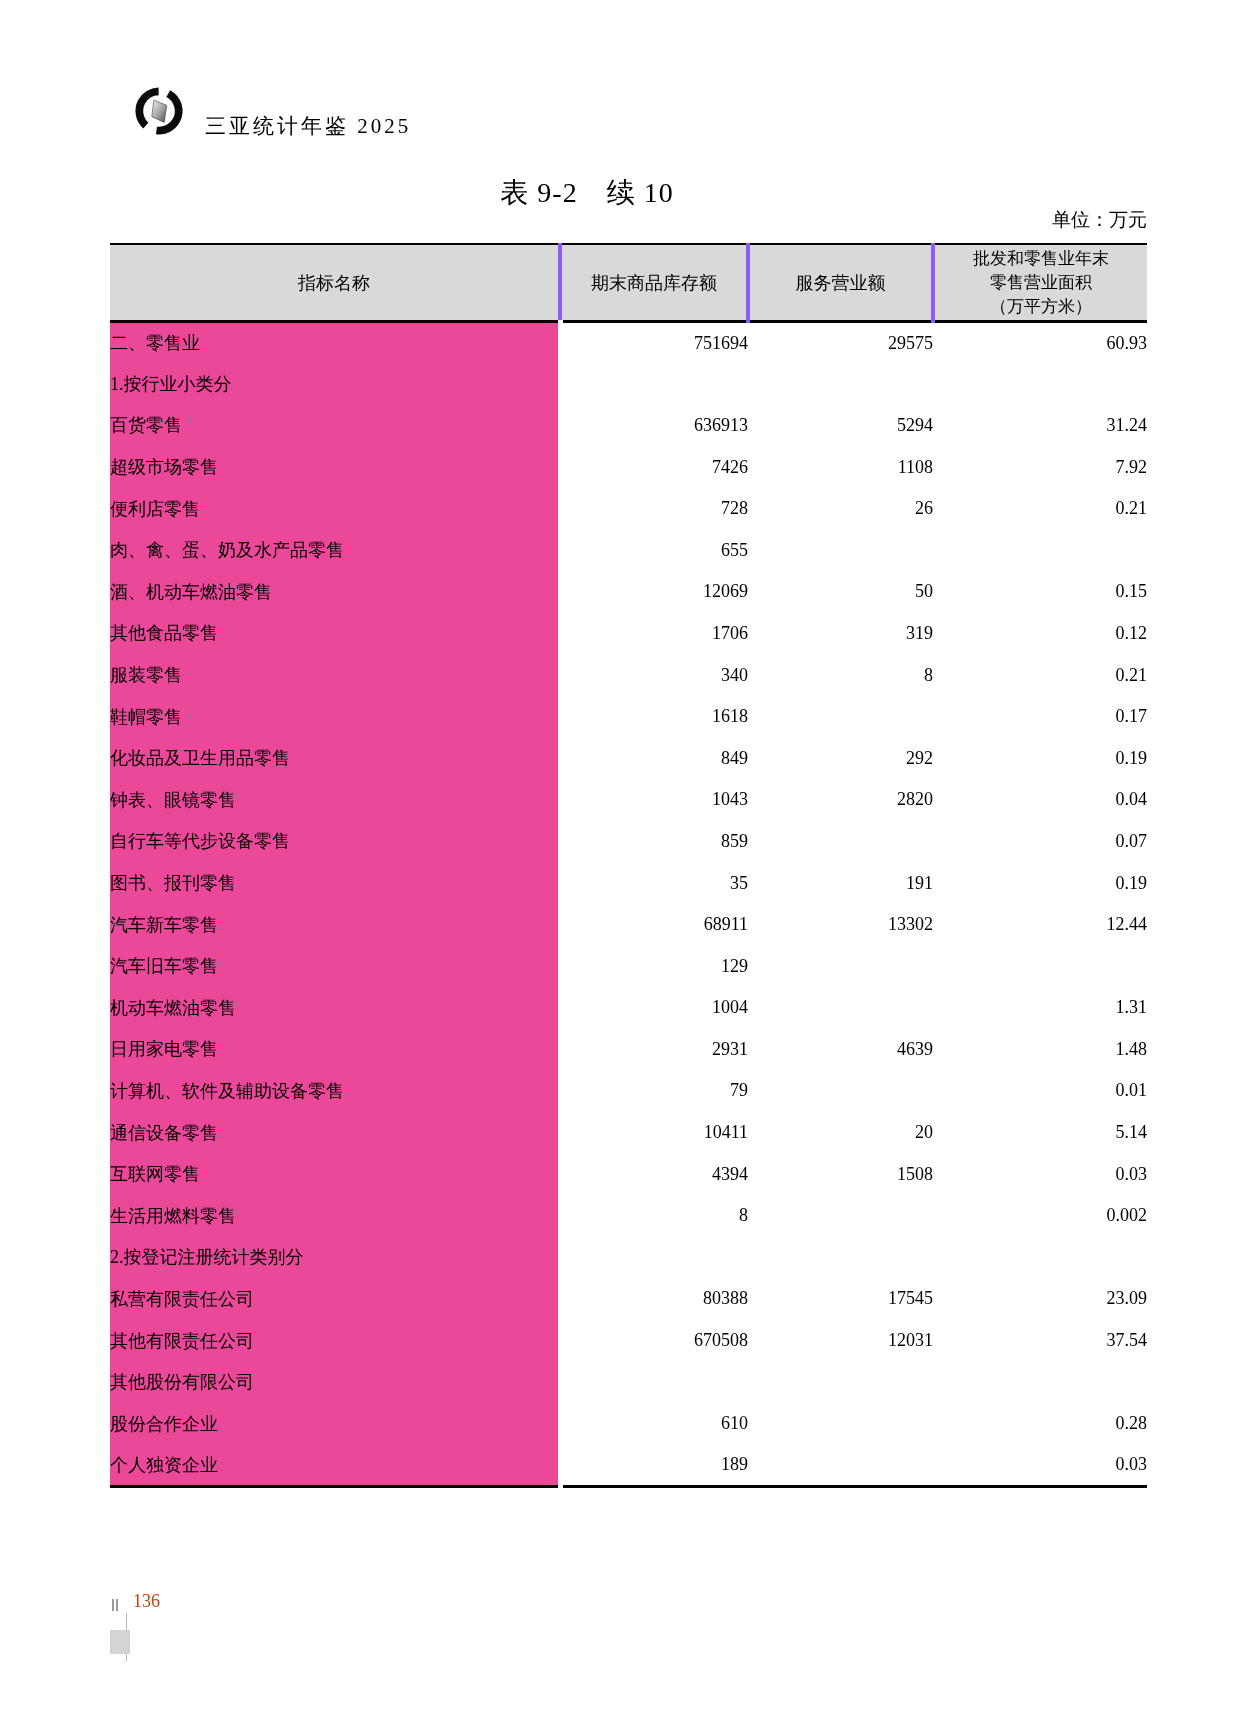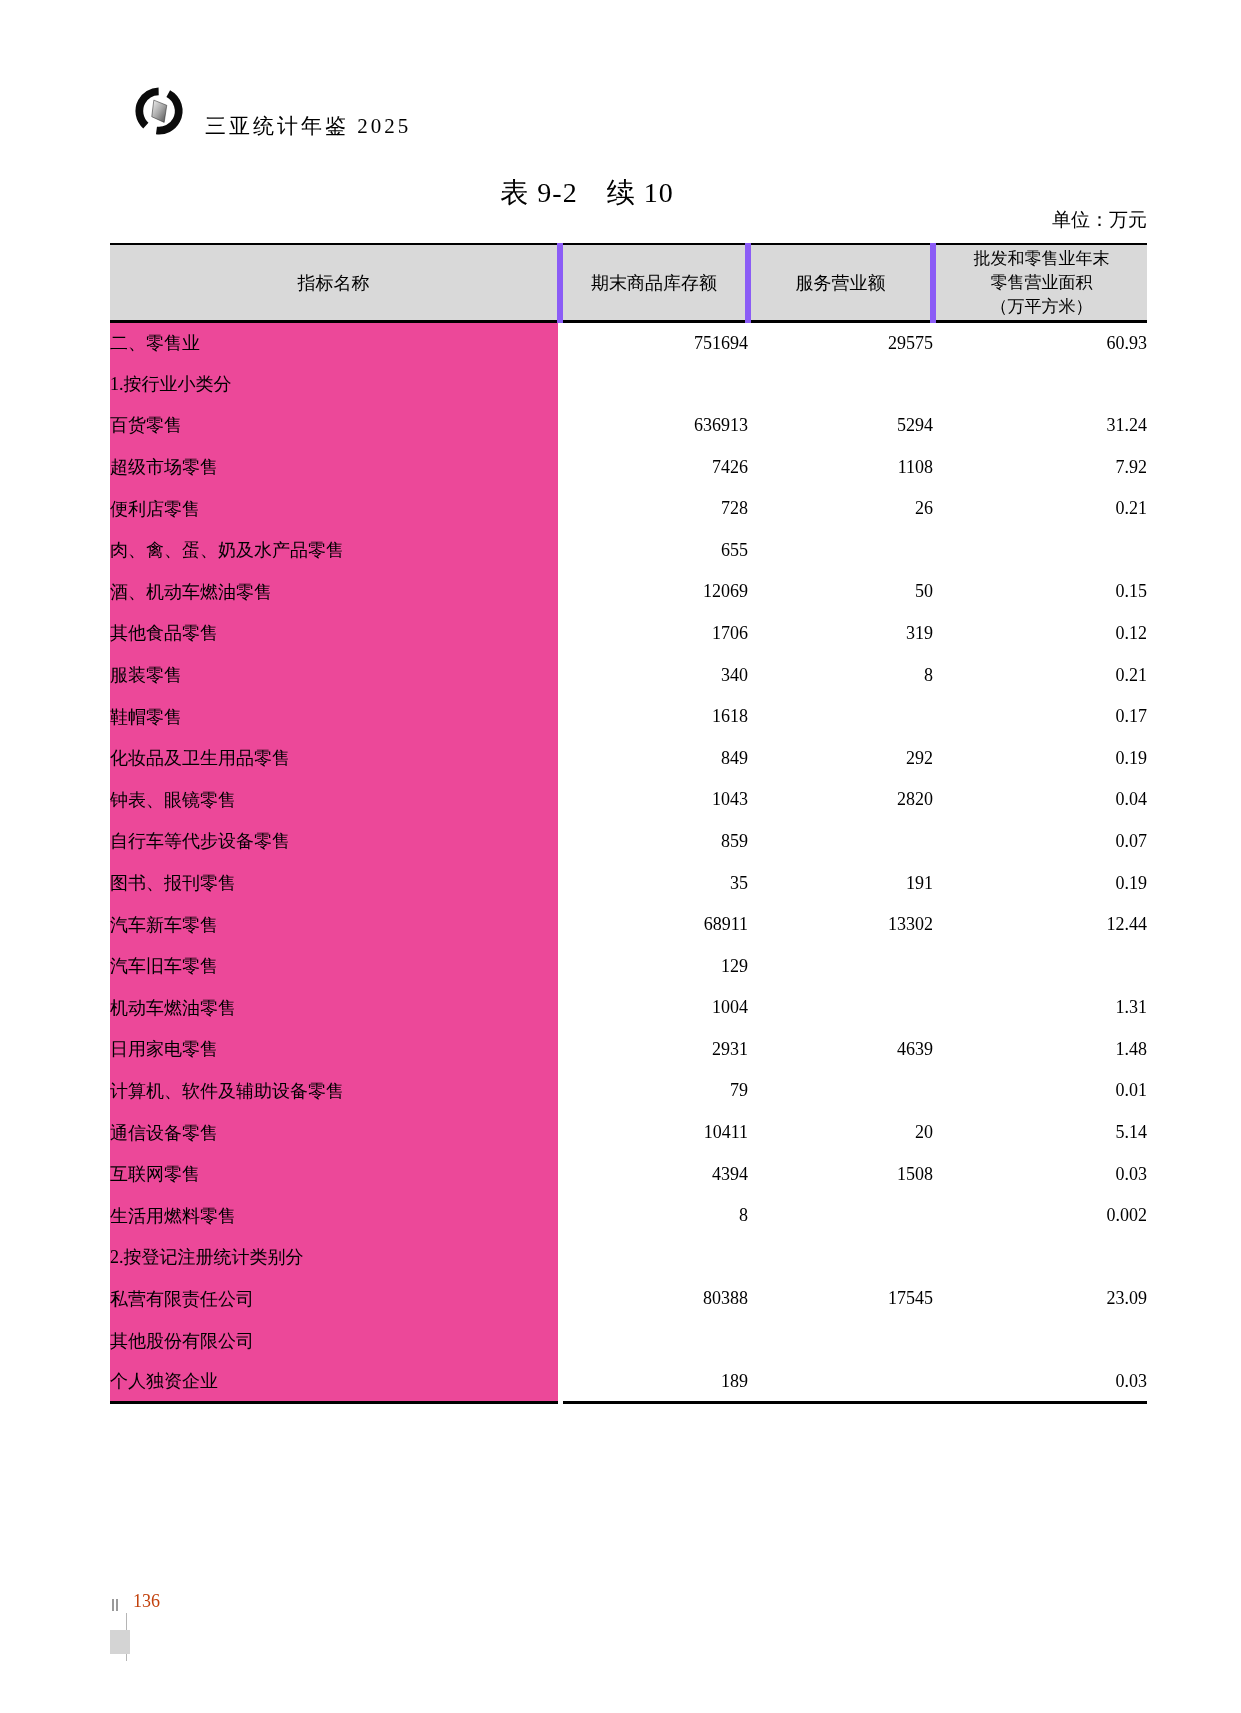--- a/index.html
+++ b/index.html
@@ -63,21 +63,21 @@
   .data-table thead th {
     height: 75px;
     background: #d9d9d9;
     font-weight: normal;
     font-size: 18px;
     text-align: center;
     vertical-align: middle;
     padding: 0;
     border-bottom: 3px solid #000;
   }
-  .data-table thead th.col-sep { border-left: 6px solid #8b5cf6; }
+  .data-table thead th.col-sep { border-left: 4px solid #8b5cf6; }
   .area-header-line { display: block; font-size: 17px; line-height: 24px; }
 
   .data-table tbody tr { height: 41.6px; }
   .data-table tbody td {
     padding: 0;
     font-size: 18px;
     vertical-align: middle;
     white-space: nowrap;
   }
   td.indicator {
@@ -311,24 +311,36 @@
     <td class="num service"></td>
     <td class="num area"></td>
   </tr>
       <tr>
     <td class="indicator ind-2">私营有限责任公司</td>
     <td class="num inventory">80388</td>
     <td class="num service">17545</td>
     <td class="num area">23.09</td>
   </tr>
       <tr>
+    <td class="indicator ind-2">其他有限责任公司</td>
+    <td class="num inventory">670508</td>
+    <td class="num service">12031</td>
+    <td class="num area">37.54</td>
+  </tr>
+      <tr>
     <td class="indicator ind-2">其他股份有限公司</td>
     <td class="num inventory"></td>
     <td class="num service"></td>
     <td class="num area"></td>
+  </tr>
+      <tr>
+    <td class="indicator ind-2">股份合作企业</td>
+    <td class="num inventory">610</td>
+    <td class="num service"></td>
+    <td class="num area">0.28</td>
   </tr>
       <tr>
     <td class="indicator ind-2">个人独资企业</td>
     <td class="num inventory">189</td>
     <td class="num service"></td>
     <td class="num area">0.03</td>
   </tr>
     </tbody>
 </table>
 

